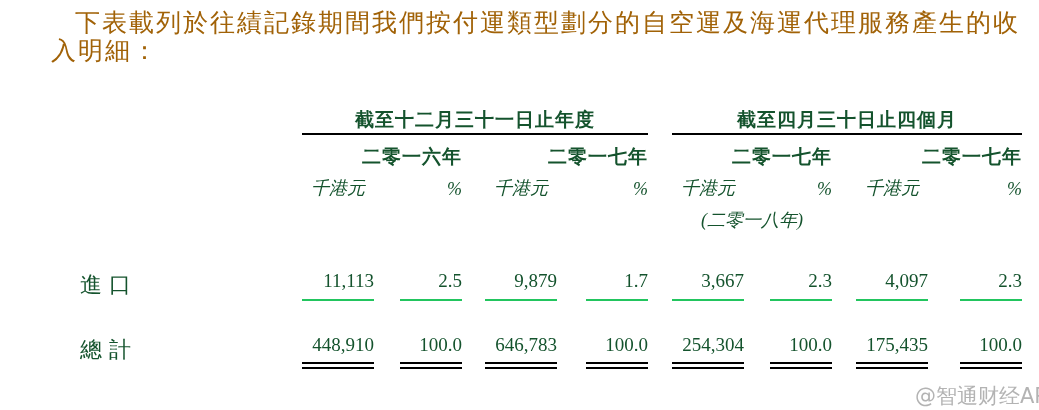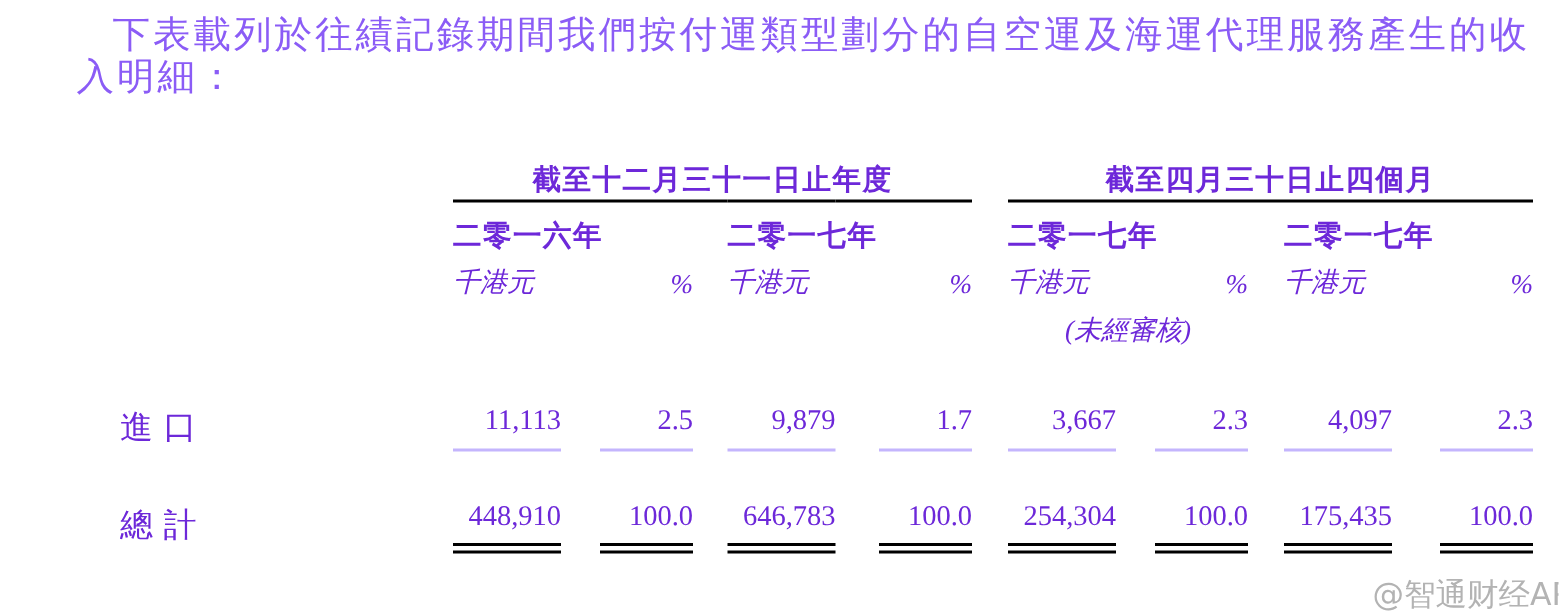--- a/index.html
+++ b/index.html
@@ -18,34 +18,34 @@
 
   
   .intro {
     position: absolute;
     left: 30px;
     top: 9px;
     width: 985px;
     font-size: 25px;
     line-height: 28px;
     letter-spacing: 2px;
-    color: #8b5cf6;
+    color: #a16207;
   }
   .intro .line1 { text-indent: 45px; white-space: nowrap; }
   .intro .line2 { white-space: nowrap; margin-left: 21px; }
 
   
   table.fin {
     position: absolute;
     left: 80px;
     top: 96px;
     width: 942px;
     border-collapse: collapse;
     table-layout: fixed;
-    color: #6d28d9;
+    color: #14532d;
   }
   table.fin td {
     padding: 0;
     vertical-align: bottom;
     overflow: visible;
   }
   .grp-hd {
     font-family: "DejaVu Sans", sans-serif;
     font-weight: bold;
     font-size: 19px;
@@ -53,28 +53,28 @@
     text-align: center;
     border-bottom: 2px solid #000;
     padding-bottom: 8px;
     white-space: nowrap;
   }
   .year-hd {
     font-family: "DejaVu Sans", sans-serif;
     font-weight: bold;
     font-size: 19px;
     letter-spacing: 1px;
-    text-align: left;
+    text-align: right;
     white-space: nowrap;
   }
   .unit-amt {
     font-family: "Liberation Serif", "DejaVu Serif", serif;
     font-style: italic;
     font-size: 18px;
-    text-align: left;
+    text-align: center;
     white-space: nowrap;
   }
   .unit-pct {
     font-family: "Liberation Serif", "DejaVu Serif", serif;
     font-style: italic;
     font-size: 18px;
     text-align: right;
   }
   .note-cell {
     font-family: "Liberation Serif", "DejaVu Serif", serif;
@@ -89,21 +89,21 @@
     text-align: left;
     white-space: nowrap;
   }
   .num {
     font-family: "Liberation Serif", "DejaVu Serif", serif;
     font-size: 19px;
     text-align: right;
     white-space: nowrap;
   }
   tr.subtotal td.num {
-    border-bottom: 2px solid #c4b5fd;
+    border-bottom: 2px solid #22c55e;
     padding-bottom: 7px;
   }
   tr.total td.num {
     border-bottom: 7px double #000;
     padding-bottom: 6px;
   }
 
   
   .watermark {
     position: absolute;
@@ -178,21 +178,21 @@
     <td></td>
     <td class="unit-amt">千港元</td>
     <td></td>
     <td class="unit-pct">%</td>
   </tr>
 
   <tr style="height:32px">
     <td></td>
     <td colspan="7"></td>
     <td></td>
-    <td class="note-cell" colspan="3">(未經審核)</td>
+    <td class="note-cell" colspan="3">(二零一八年)</td>
     <td></td>
     <td colspan="3"></td>
   </tr>
 
   <tr>
         <td colspan="16" style="height:28px"></td>
       </tr>
 
 
   <tr class="subtotal" style="height:40px">

